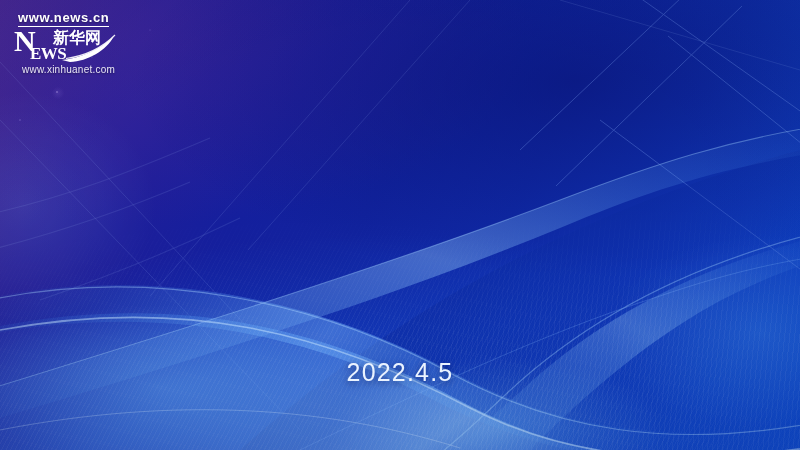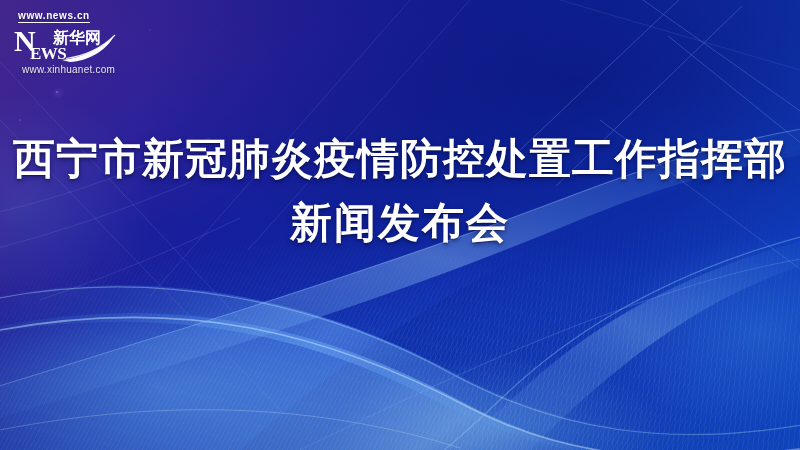--- a/index.html
+++ b/index.html
@@ -116,21 +116,21 @@
     position: absolute;
     left: 14px;
     top: 10px;
     width: 130px;
     height: 68px;
   }
   .logo-url-top {
     position: absolute;
     left: 4px;
     top: 0px;
-    font-size: 10px;
+    font-size: 13px;
     font-weight: 700;
     letter-spacing: .6px;
     color: #ffffff;
     font-family: "Liberation Sans", sans-serif;
     text-shadow: 0 1px 2px rgba(0,0,0,.35);
   }
   .logo-url-top::after {
     content: "";
     position: absolute;
     left: 0; right: 0; bottom: -2px;
@@ -308,19 +308,16 @@
         <text x="39" y="19" font-family="'DejaVu Sans','Liberation Sans',sans-serif" font-size="16" font-weight="700" fill="#ffffff">新华网</text>
 
         <path d="M 48 36 C 66 34 86 26 100 12 C 92 27 74 37 56 38 Z" fill="#ffffff"></path>
         <path d="M 52 34.5 C 70 32 88 24 101 11" fill="none" stroke="#ffffff" stroke-width="1.2" opacity="0.9"></path>
       </svg>
     </div>
 
     <div class="logo-url-bottom">www.xinhuanet.com</div>
   </div>
 
-  <div class="title-block">
-    <span class="title-line title-line-1">西宁市新冠肺炎疫情防控处置工作指挥部</span>
-    <span class="title-line title-line-2">新闻发布会</span>
-  </div>
-
+
+  <div class="date-text">2022.4.5</div>
 
 </div>
 
 </body></html>

